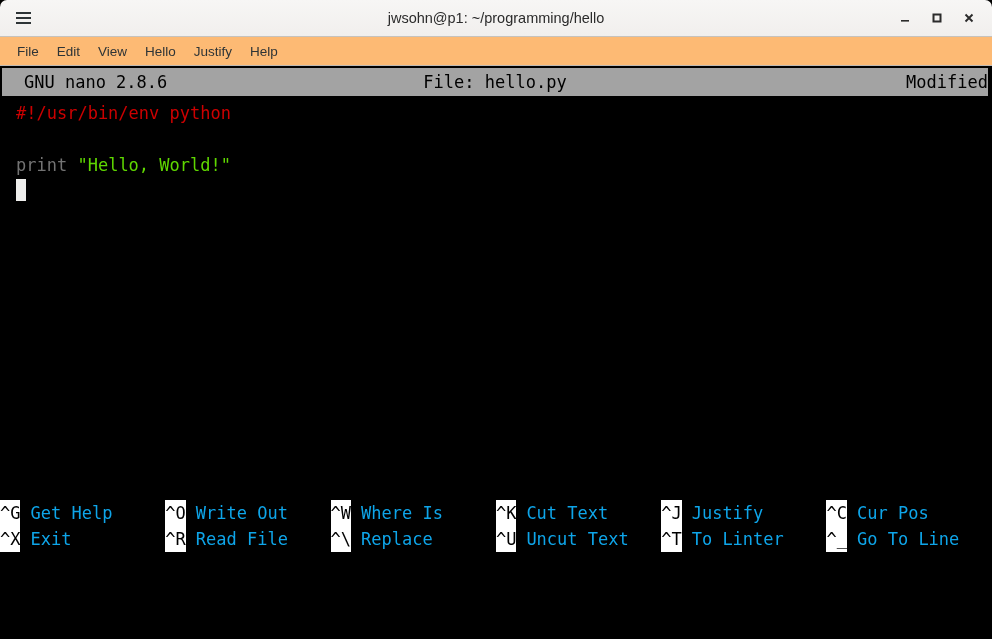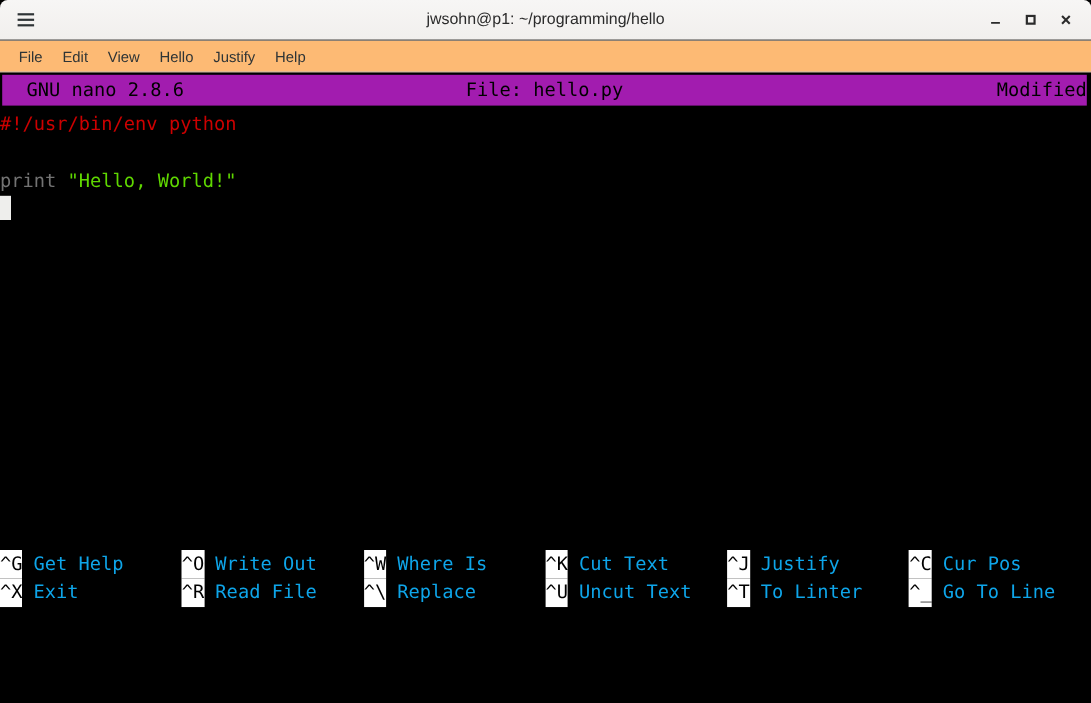--- a/index.html
+++ b/index.html
@@ -112,21 +112,21 @@
     line-height: 26px;
     overflow: hidden;
   }
 
   .nano-header {
     position: absolute;
     top: 2px;
     left: 2px;
     width: 986px;
     height: 28px;
-    background: #a21caf;
+    background: #a3a3a3;
     color: #000000;
     display: flex;
     align-items: center;
     font-size: 17px;
     white-space: pre;
   }
   .nh-version { margin-left: 22px; }
   .nh-file {
     position: absolute;
     left: 0;
@@ -141,21 +141,21 @@
   .code-area {
     position: absolute;
     top: 34px;
     left: 0;
     width: 992px;
   }
   .code-line {
     height: 26px;
     line-height: 26px;
     white-space: pre;
-    padding-left: 0px;
+    padding-left: 16px;
   }
   .tok-comment { color: #cc0000; }
   .tok-keyword { color: #737373; }
   .tok-string  { color: #5fd700; }
   .tok-plain   { color: #d3d7cf; }
 
   .cursor {
     display: inline-block;
     width: 10px;
     height: 22px;

